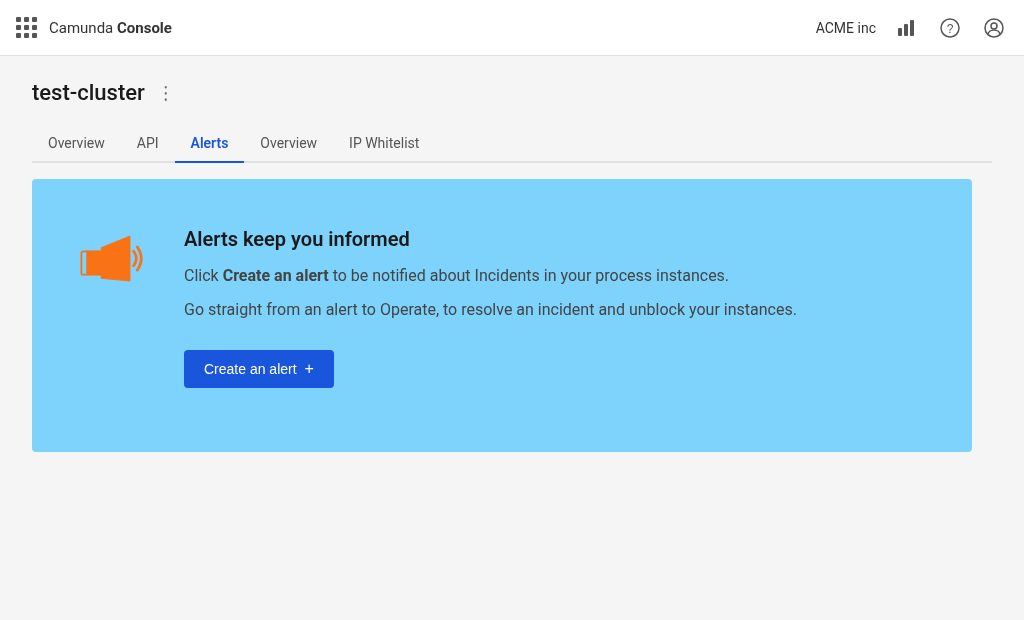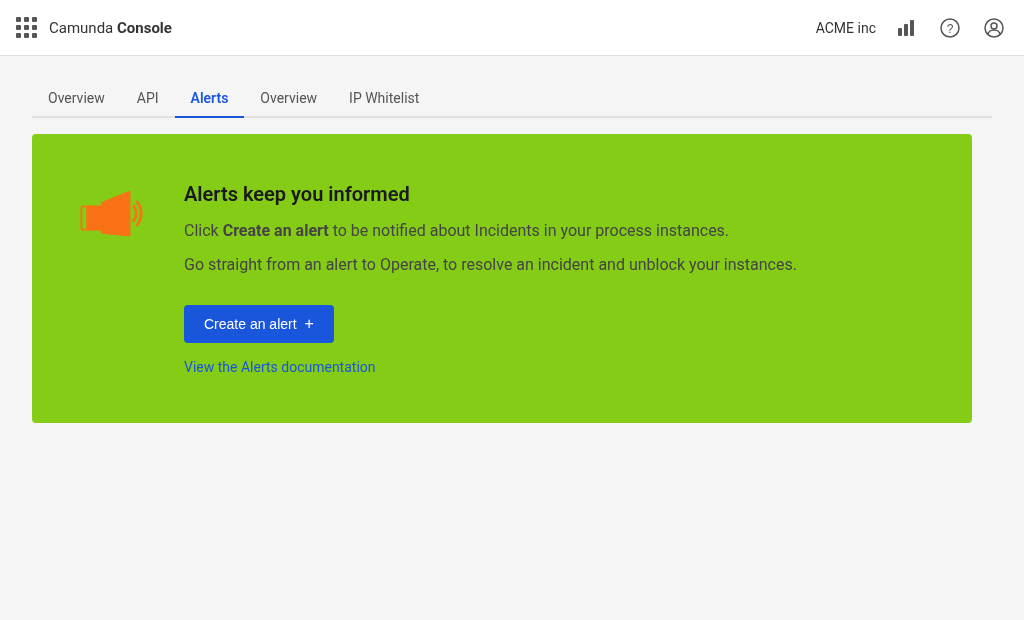--- a/index.html
+++ b/index.html
@@ -109,21 +109,21 @@
       white-space: nowrap;
     }
     .tab.active {
       color: #1a56db;
       border-bottom: 2px solid #1a56db;
       font-weight: 600;
     }
 
     
     .main-card {
-      background: #84cc16;
+      background: #7dd3fc;
       border-radius: 4px;
       margin-top: 16px;
       padding: 48px 40px;
       max-width: 940px;
     }
 
     
     .alert-content {
       display: flex;
       gap: 32px;
@@ -228,20 +228,24 @@
         <circle cx="10" cy="10" r="9" stroke="#555" stroke-width="1.5"></circle>
         <circle cx="10" cy="8" r="3" stroke="#555" stroke-width="1.5"></circle>
         <path d="M4 17c0-3 2.686-5 6-5s6 2 6 5" stroke="#555" stroke-width="1.5"></path>
       </svg>
     </div>
   </div>
 </nav>
 
 <div class="page-content">
 
+  <div class="cluster-header">
+    <h1 class="cluster-name">test-cluster</h1>
+    <span class="more-icon">⋮</span>
+  </div>
 
   <div class="tabs">
     <a class="tab">Overview</a>
     <a class="tab">API</a>
     <a class="tab active">Alerts</a>
     <a class="tab">Overview</a>
     <a class="tab">IP Whitelist</a>
   </div>
 
   <div class="main-card">
@@ -267,18 +271,17 @@
         <p class="alert-desc">
           <span>Click </span><strong>Create an alert</strong><span> to be notified about Incidents in your process instances.</span>
         </p>
         <p class="alert-desc">Go straight from an alert to Operate, to resolve an incident and unblock your instances.</p>
 
         <button class="create-btn">
           <span>Create an alert</span>
           <span class="plus">+</span>
         </button>
 
-        <a class="docs-link" href="#">View the Alerts documentation</a>
       </div>
     </div>
   </div>
 
 </div>
 
 </body></html>

